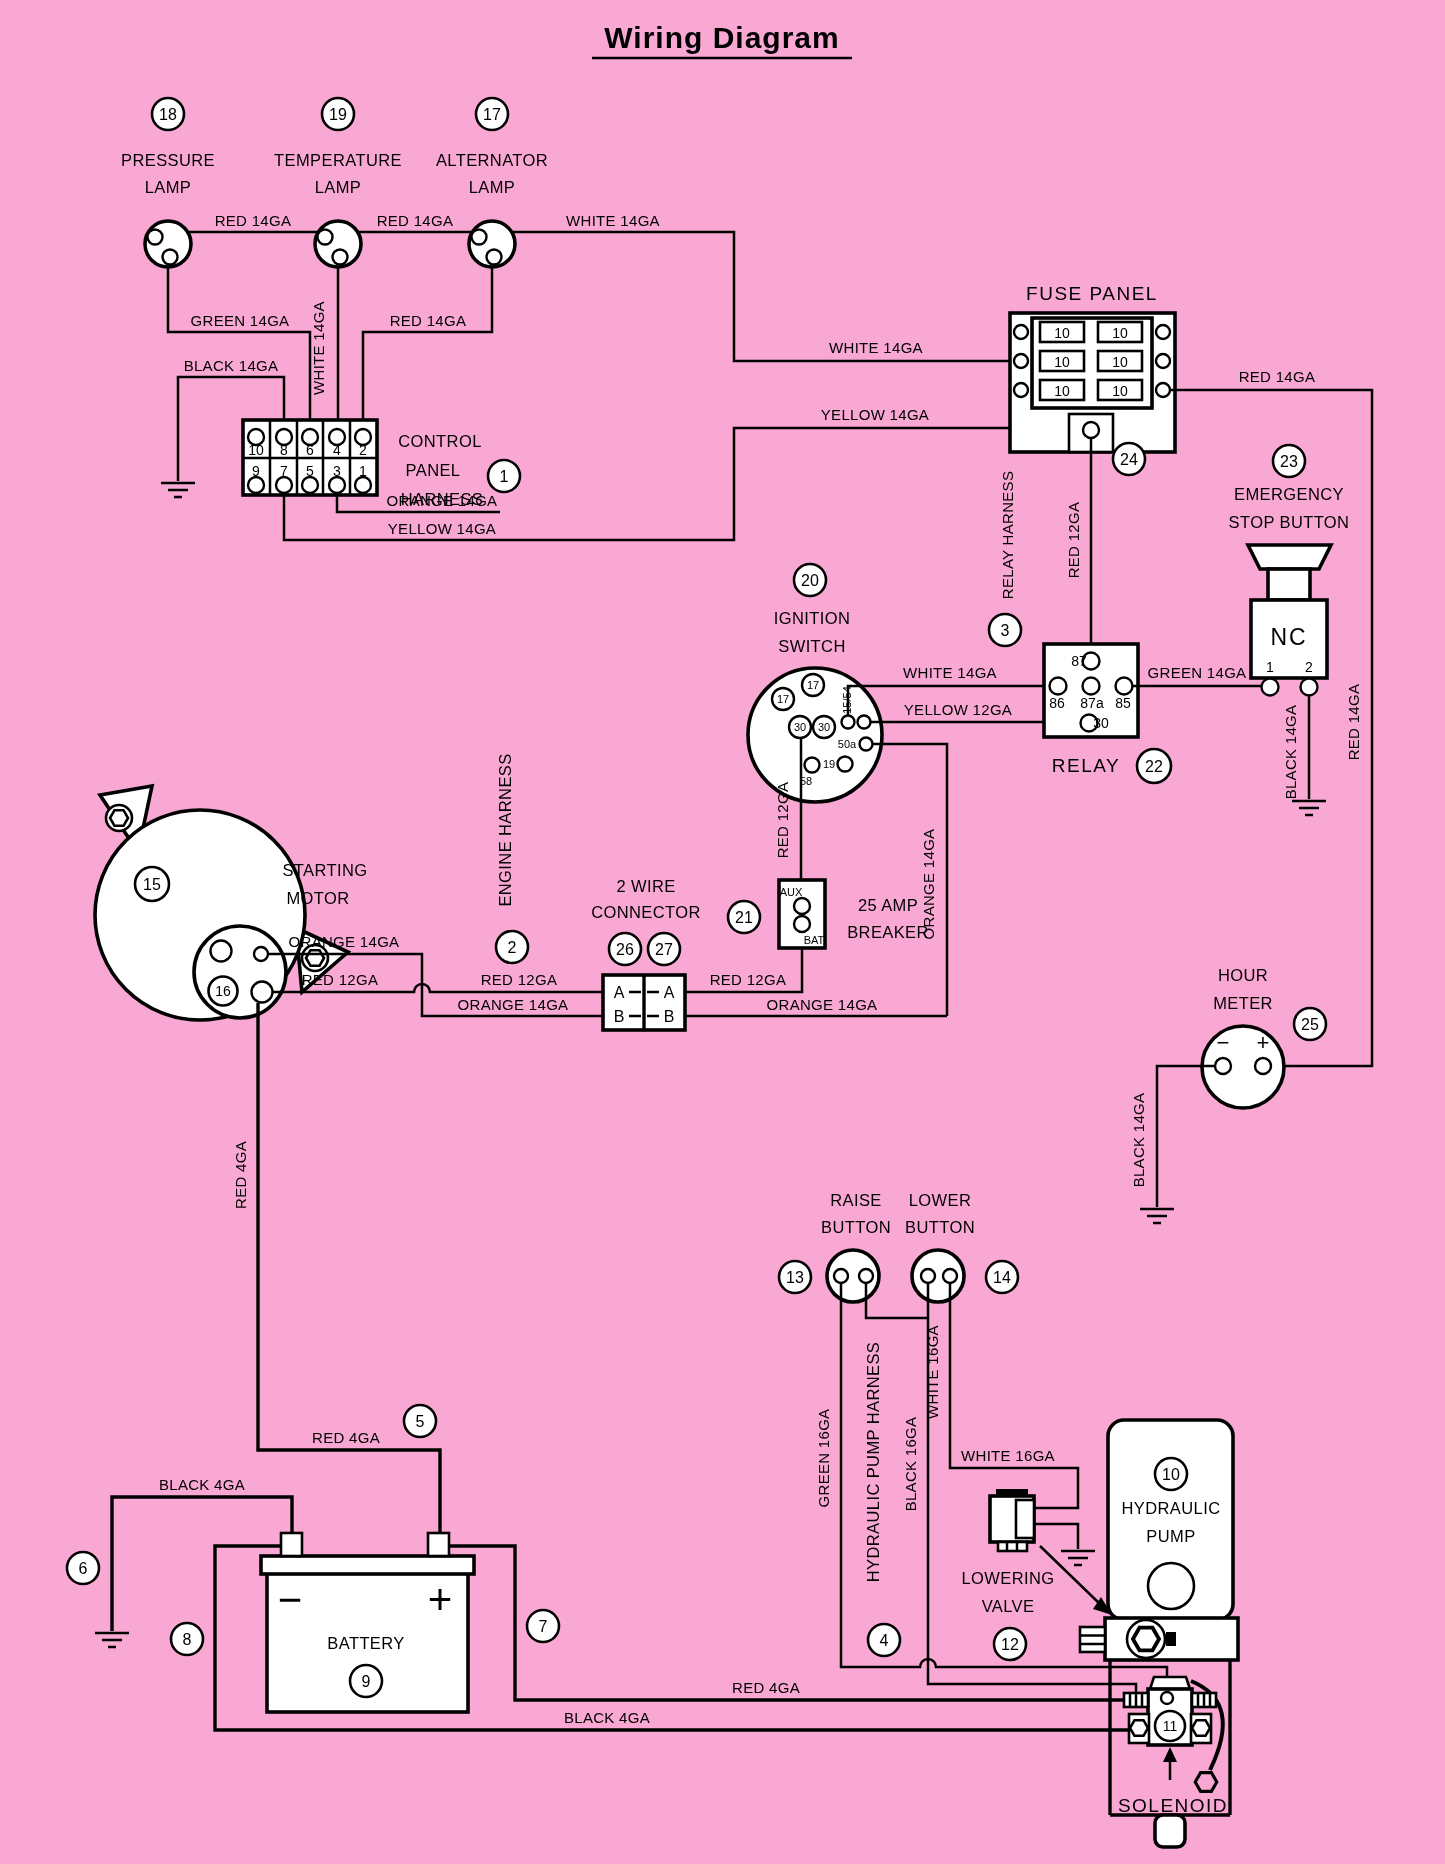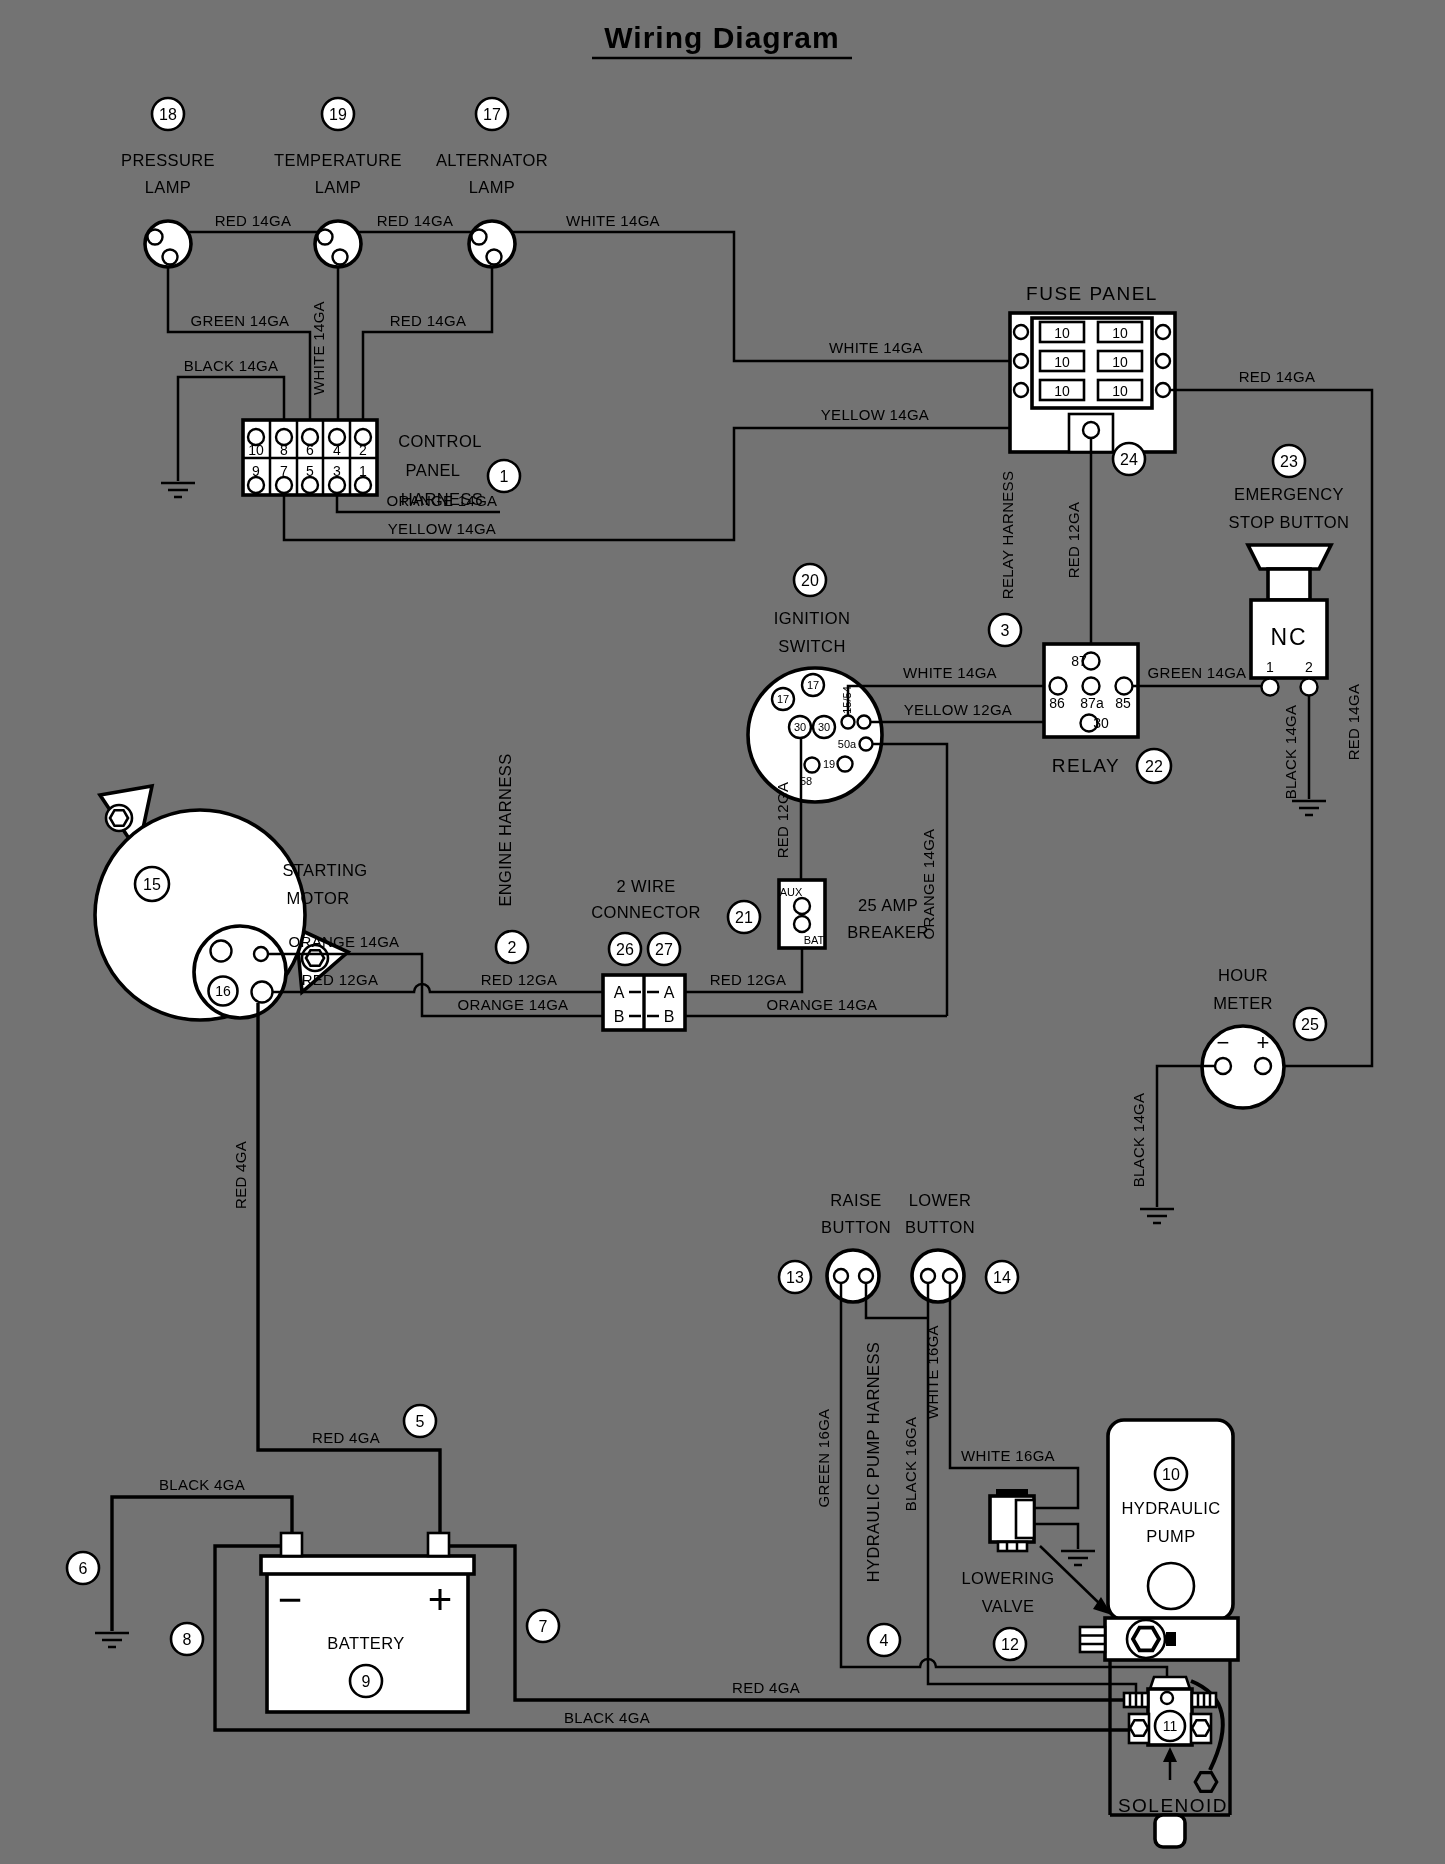--- a/index.html
+++ b/index.html
@@ -1,16 +1,16 @@
 <!DOCTYPE html>
 <html><head>
 <meta charset="utf-8">
 <style>
   html,body{margin:0;padding:0;background:#fff}
-  #page{width:1445px;height:1864px;background:#737373;position:relative}
+  #page{width:1445px;height:1864px;background:#f9a8d4;position:relative}
   svg{display:block}
   svg text{font-family:"Liberation Sans","DejaVu Sans",sans-serif;fill:#000}
   .w{stroke:#000;stroke-width:2.5;fill:none}
   .w3{stroke:#000;stroke-width:3.4;fill:none}
   .w4{stroke:#000;stroke-width:4;fill:none}
   .ol{stroke:#000;stroke-width:3.6;fill:#fff}
   .ol2{stroke:#000;stroke-width:2.6;fill:#fff}
   .term{stroke:#000;stroke-width:2.4;fill:#fff}
   .blk{fill:#000;stroke:none}
   .ttl{font-size:30px;font-weight:bold;text-anchor:middle;letter-spacing:1px}

